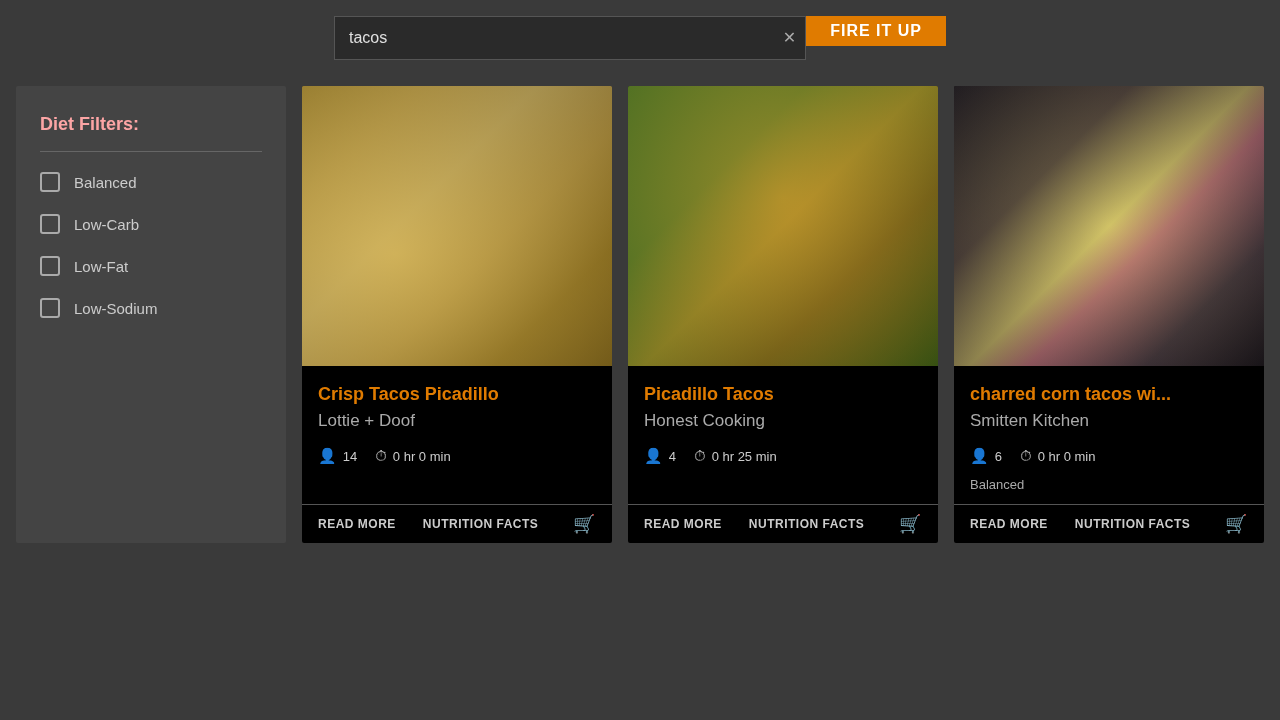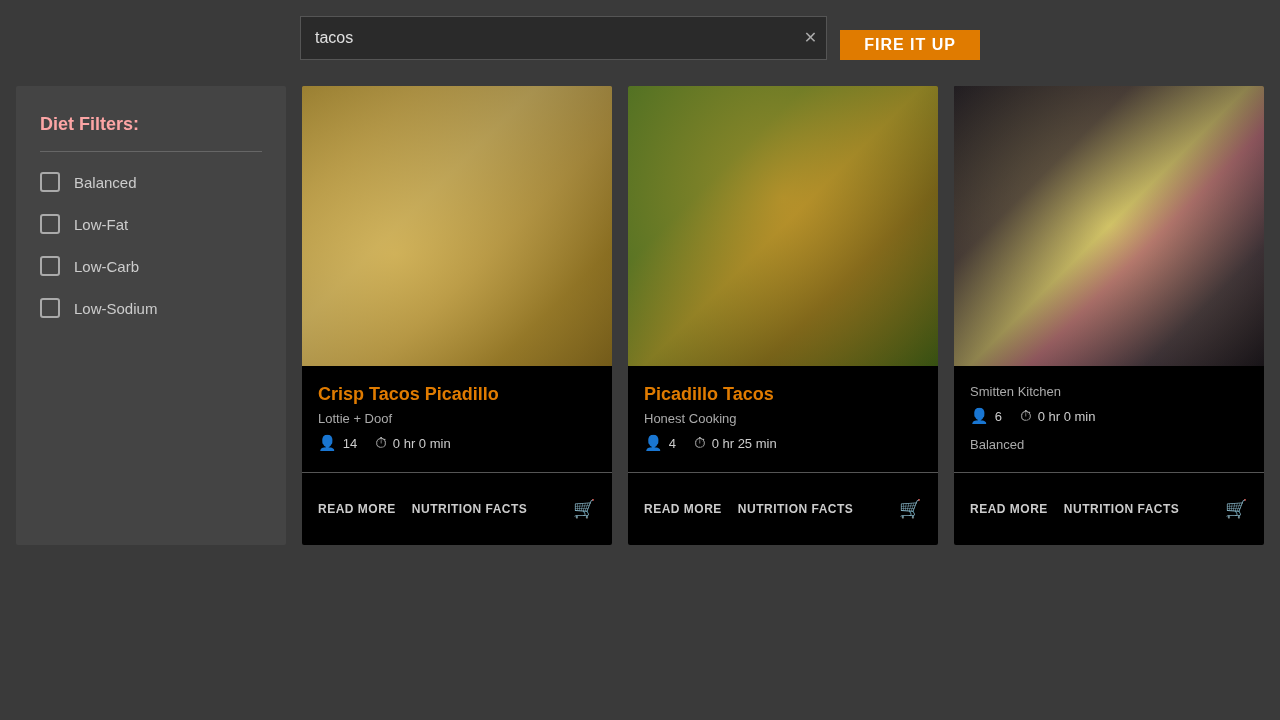--- a/index.html
+++ b/index.html
@@ -14,23 +14,23 @@
     
     .header {
       background-color: #3a3a3a;
       padding: 16px 0;
       display: flex;
       justify-content: center;
       align-items: center;
     }
     .search-container {
       display: flex;
-      align-items: flex-end;
-      width: 680px;
-      gap: 13px;
+      align-items: flex-start;
+      width: 612px;
+      gap: 0;
     }
     .search-input-wrapper {
       position: relative;
       flex: 1;
     }
     .search-input {
       width: 100%;
       background-color: #2a2a2a;
       border: 1px solid #555;
       color: #e0e0e0;
@@ -183,22 +183,22 @@
       flex-direction: column;
     }
     .card-title {
       color: #e07b00;
       font-size: 18px;
       font-weight: 600;
       margin-bottom: 6px;
     }
     .card-source {
       color: #aaa;
-      font-size: 13px;
-      margin-bottom: 8px;
+      font-size: 17px;
+      margin-bottom: 16px;
     }
     .card-meta {
       display: flex;
       align-items: center;
       gap: 18px;
       font-size: 13px;
       color: #ccc;
       margin-bottom: 8px;
     }
     .meta-item {
@@ -210,24 +210,24 @@
       font-size: 15px;
       color: #bbb;
     }
     .card-diet {
       font-size: 13px;
       color: #aaa;
       margin-top: 4px;
     }
     .card-footer {
       border-top: 1px solid #555;
-      padding: 25px 16px;
-      display: flex;
-      align-items: center;
-      gap: 16px;
+      padding: 8px 16px;
+      display: flex;
+      align-items: center;
+      gap: 27px;
     }
     .card-link {
       color: #ccc;
       font-size: 12px;
       font-weight: 600;
       letter-spacing: 0.5px;
       text-decoration: none;
       cursor: pointer;
     }
     .cart-btn {
@@ -257,25 +257,25 @@
 
   <div class="sidebar">
     <div class="sidebar-title">Diet Filters:</div>
     <div id="filters-container">
         <div class="filter-item">
           <input type="checkbox" class="filter-checkbox" style="">
           <span class="filter-label">Balanced</span>
         </div>
         <div class="filter-item">
           <input type="checkbox" class="filter-checkbox" style="">
-          <span class="filter-label">Low-Fat</span>
+          <span class="filter-label">Low-Carb</span>
         </div>
         <div class="filter-item">
           <input type="checkbox" class="filter-checkbox" style="">
-          <span class="filter-label">Low-Carb</span>
+          <span class="filter-label">Low-Fat</span>
         </div>
         <div class="filter-item">
           <input type="checkbox" class="filter-checkbox" style="">
           <span class="filter-label">Low-Sodium</span>
         </div>
       </div>
   </div>
 
   <div class="cards-container" id="cards-container">
       <div class="recipe-card">
@@ -318,20 +318,21 @@
         </div>
         <div class="card-footer">
           <a class="card-link">READ MORE</a>
           <a class="card-link">NUTRITION FACTS</a>
           <button class="cart-btn">🛒</button>
         </div>
       </div>
       <div class="recipe-card">
         <div class="card-img-placeholder card-img-3"></div>
         <div class="card-body">
+          <div class="card-title">charred corn tacos wi...</div>
           <div class="card-source">Smitten Kitchen</div>
           <div class="card-meta">
             <div class="meta-item">
               <span class="meta-icon">👤</span>
               <span>6</span>
             </div>
             <div class="meta-item">
               <span class="meta-icon">⏱</span>
               <span>0 hr 0 min</span>
             </div>

